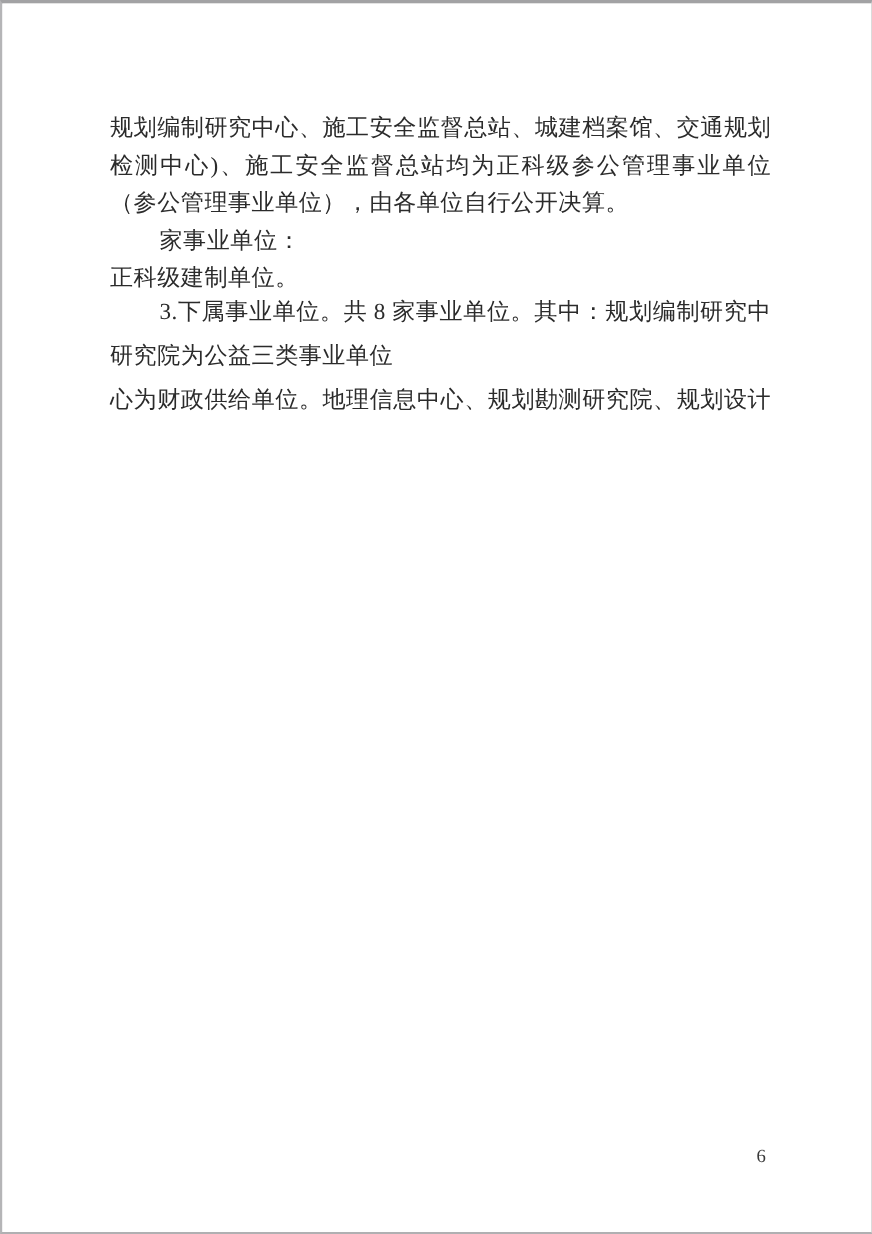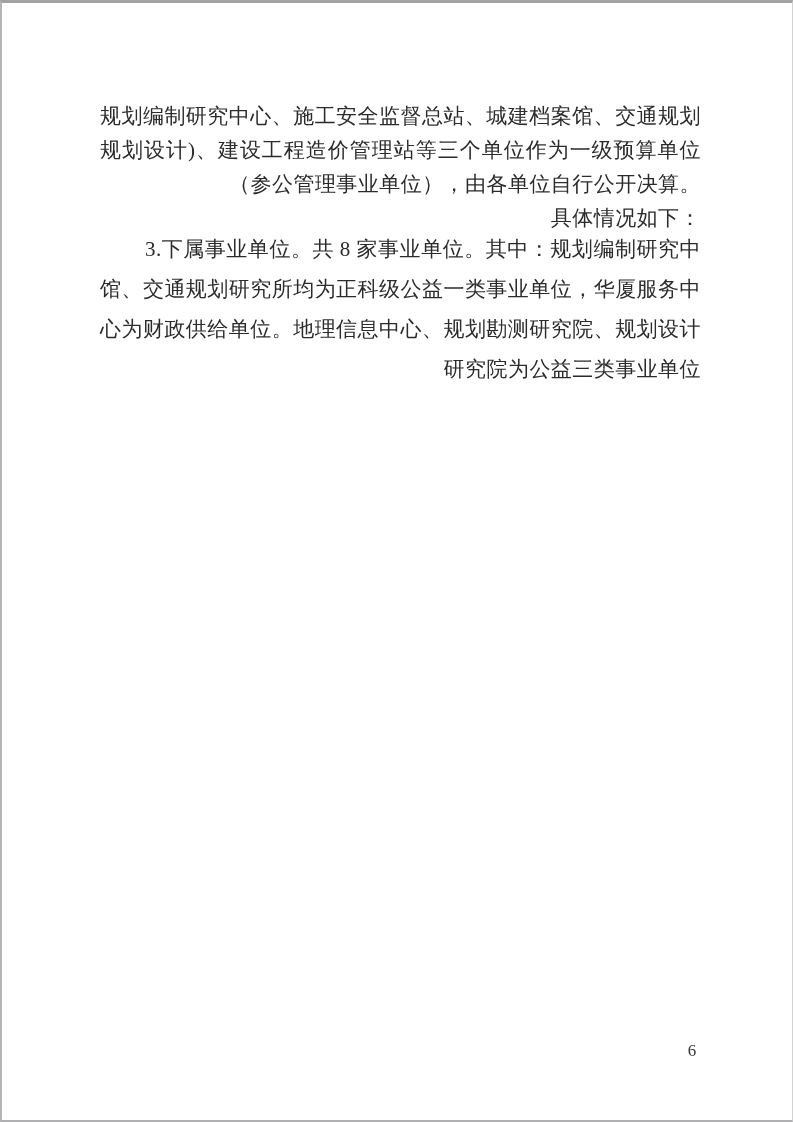--- a/index.html
+++ b/index.html
@@ -25,21 +25,21 @@
     position: absolute;
     left: 98px;
     top: 96px;
     width: 601px;
   }
   .line {
     font-size: 21px;
     height: 34px;
     line-height: 34px;
     letter-spacing: 0.45px;
-    text-align: right;
+    text-align: left;
   }
   .j {
     text-align: justify;
     text-align-last: justify;
   }
   .indent {
     text-indent: 45px;
   }
   .para-wide {
     margin-top: -6px;
@@ -59,37 +59,37 @@
   }
 </style>
 </head>
 <body>
 
 <div class="page">
   <div class="content">
 
     <div class="para">
       <div class="line j">规划编制研究中心、施工安全监督总站、城建档案馆、交通规划</div>
-      <div class="line j">规划设计)、建设工程造价管理站等三个单位作为一级预算单位</div>
+      <div class="line j">检测中心)、施工安全监督总站均为正科级参公管理事业单位</div>
       <div class="line">（参公管理事业单位），由各单位自行公开决算。</div>
     </div>
 
     <div class="para">
-      <div class="line indent">具体情况如下：</div>
+      <div class="line indent">家事业单位：</div>
     </div>
 
     <div class="para">
+      <div class="line">正科级建制单位。</div>
     </div>
 
     <div class="para">
     </div>
 
     <div class="para para-wide">
       <div class="line j indent">3.下属事业单位。共 8 家事业单位。其中：规划编制研究中</div>
-      <div class="line j">馆、交通规划研究所均为正科级公益一类事业单位，华厦服务中</div>
+      <div class="line">研究院为公益三类事业单位</div>
       <div class="line j">心为财政供给单位。地理信息中心、规划勘测研究院、规划设计</div>
-      <div class="line">研究院为公益三类事业单位</div>
     </div>
 
   </div>
 
   <div class="pageno">6</div>
 </div>
 
 </body></html>

